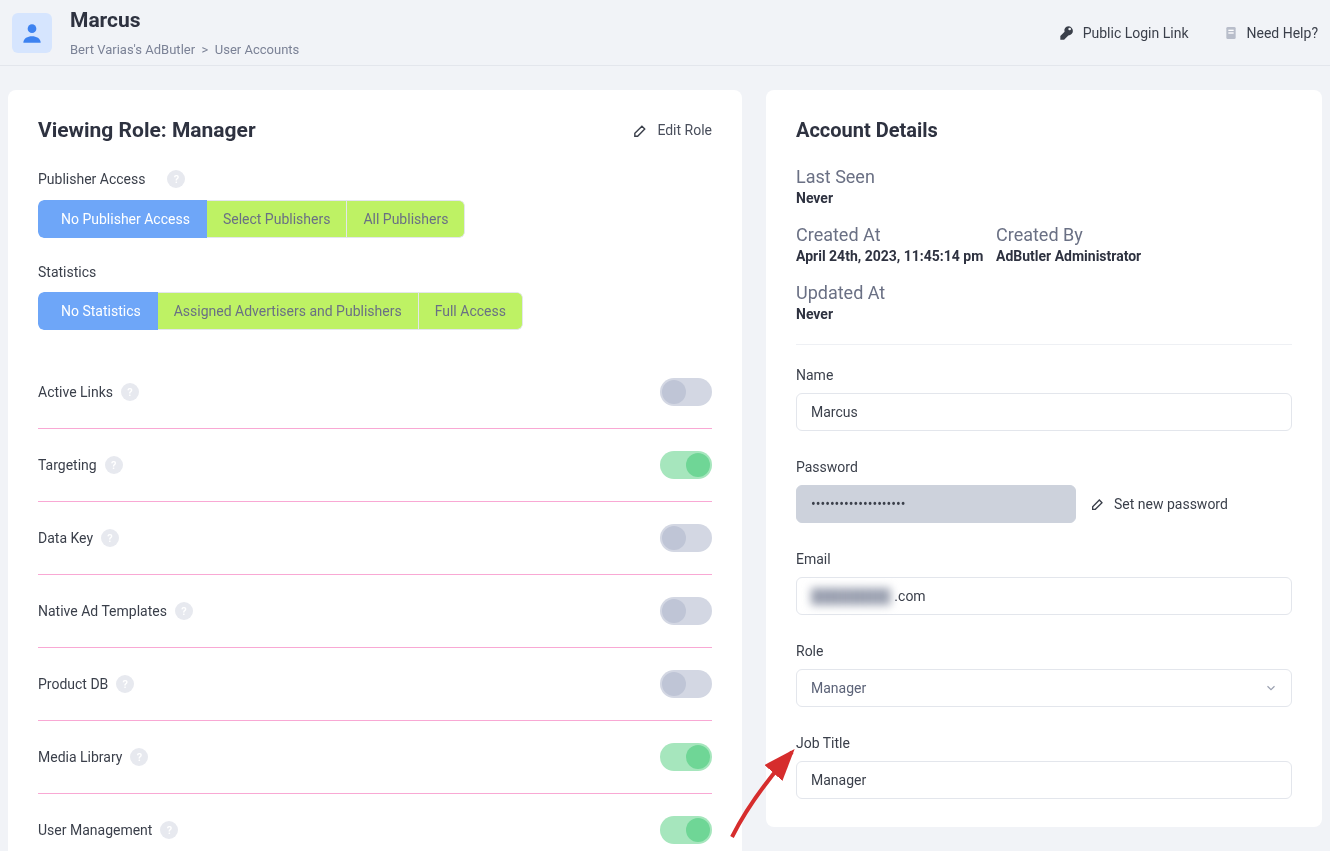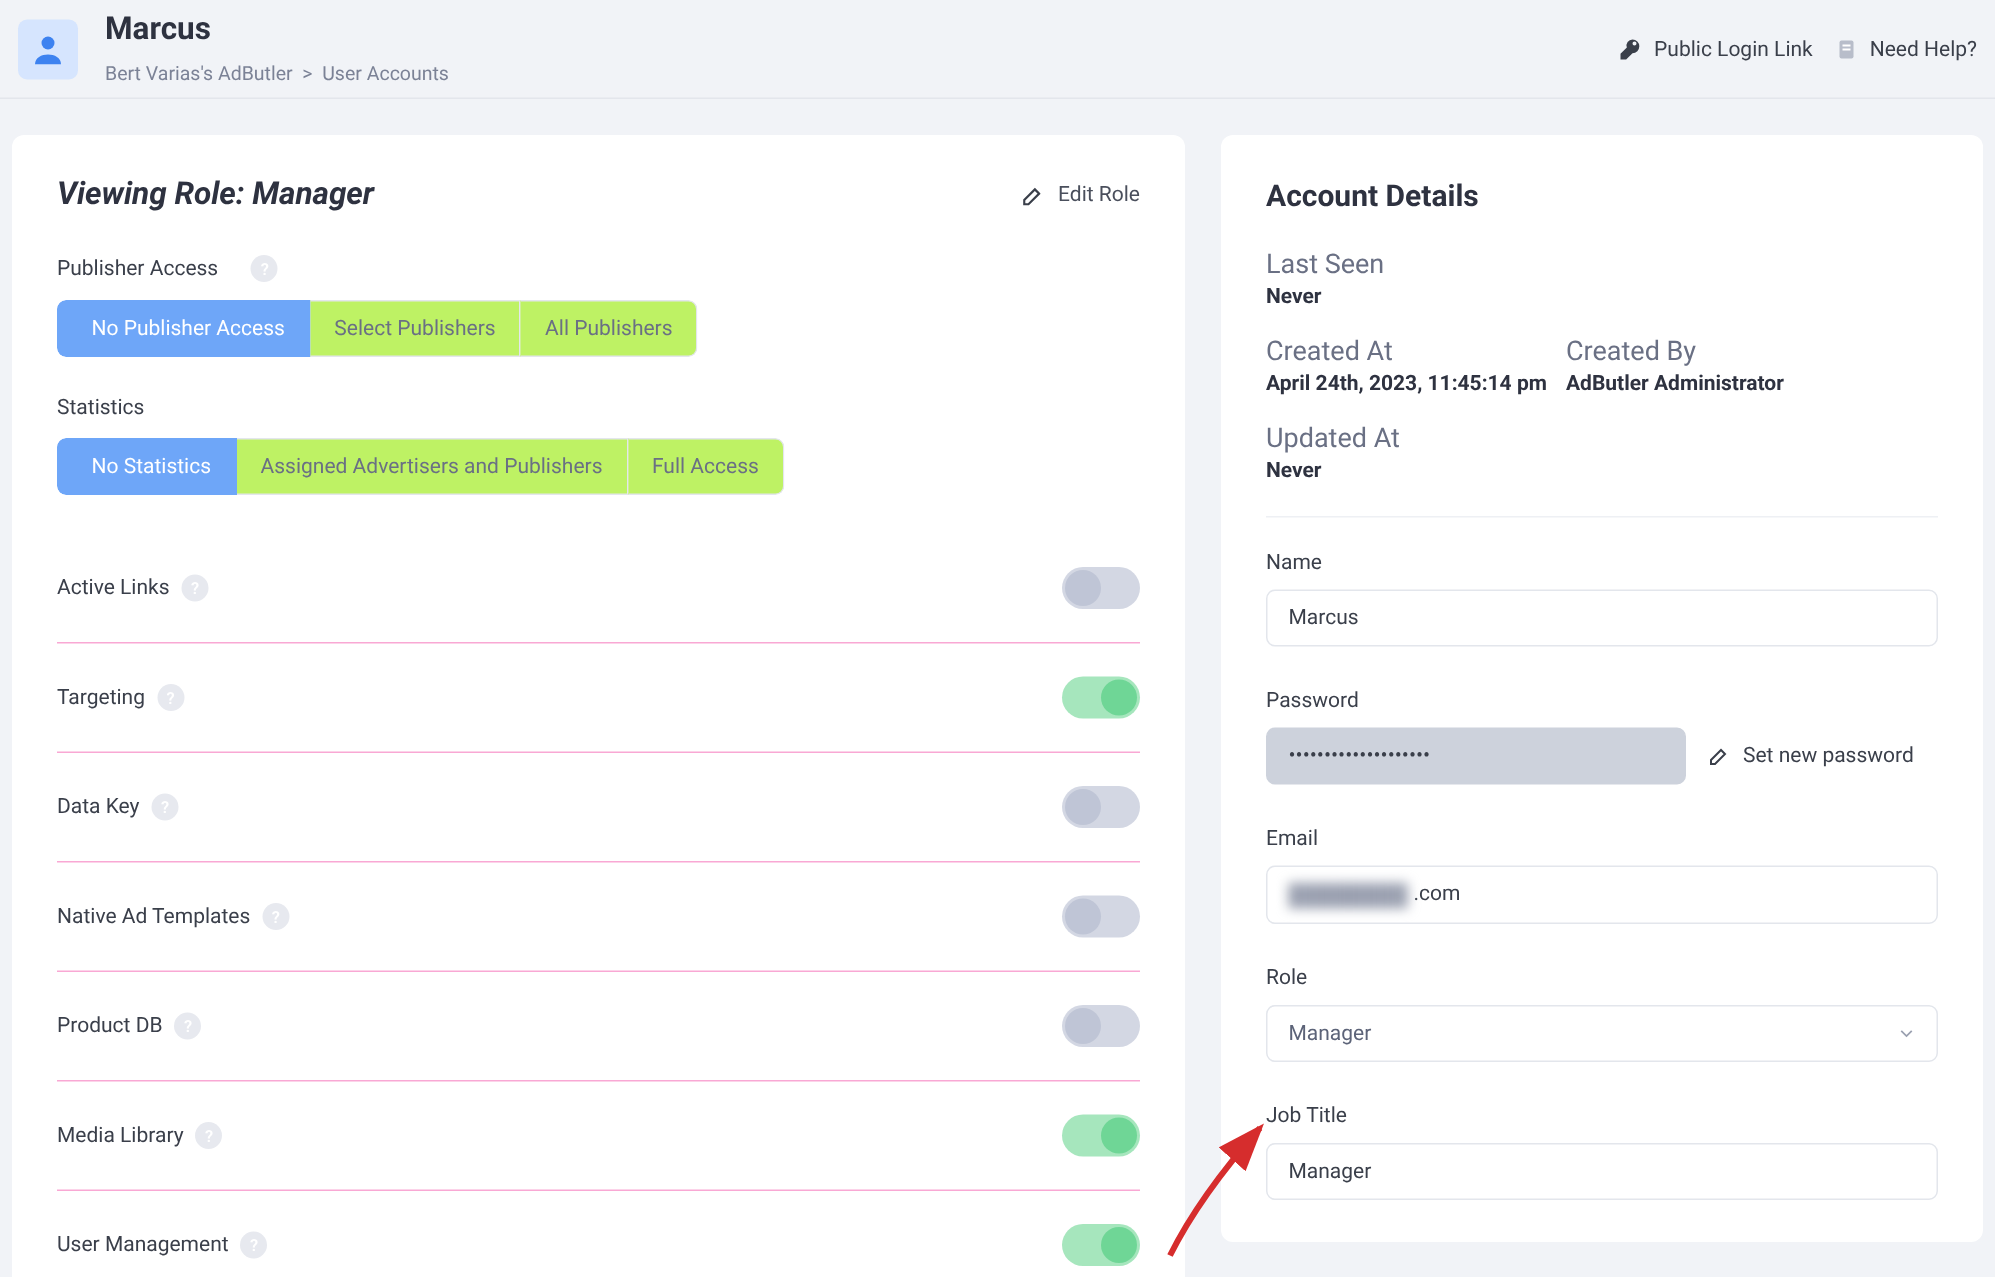--- a/index.html
+++ b/index.html
@@ -24,35 +24,35 @@
     display: flex;
     align-items: center;
     justify-content: center;
     margin-right: 18px;
   }
   .avatar svg { width: 26px; height: 26px; }
   .title-block { flex: 1; }
   .page-title { font-size: 21px; font-weight: 700; color: #2e3240; }
   .breadcrumbs { font-size: 13px; color: #7b8296; margin-top: 10px; }
   .breadcrumbs span { color: #7b8296; }
-  .header-actions { display: flex; gap: 14px; align-items: center; }
+  .header-actions { display: flex; gap: 34px; align-items: center; }
   .header-action { display: flex; align-items: center; gap: 8px; font-size: 14px; color: #3a3f4a; cursor: pointer; }
   .header-action svg { width: 16px; height: 16px; }
 
   .content { display: flex; gap: 24px; padding: 24px 8px; align-items: flex-start; }
   .panel {
     background: #fff;
     border-radius: 8px;
     padding: 28px 30px;
   }
   .panel.left { flex: 1; }
-  .panel.right { width: 508px; position: relative; }
+  .panel.right { width: 556px; position: relative; }
 
   .panel-head { display: flex; justify-content: space-between; align-items: center; margin-bottom: 28px; }
-  .panel-title { font-size: 21px; font-weight: 700; color: #2e3240; font-style: italic; }
+  .panel-title { font-size: 21px; font-weight: 700; color: #2e3240; }
   .edit-role { display: flex; align-items: center; gap: 8px; color: #4a4f5c; font-size: 14px; cursor: pointer; }
   .edit-role svg { width: 17px; height: 17px; }
 
   .section-label { font-size: 14px; color: #3a3f4a; margin-bottom: 12px; display: flex; align-items: center; gap: 22px; }
   .help-icon {
     width: 18px; height: 18px; border-radius: 50%; background: #e7e9ef;
     display: inline-flex; align-items: center; justify-content: center;
     font-size: 11px; color: #fff; font-weight: 600;
   }
 

